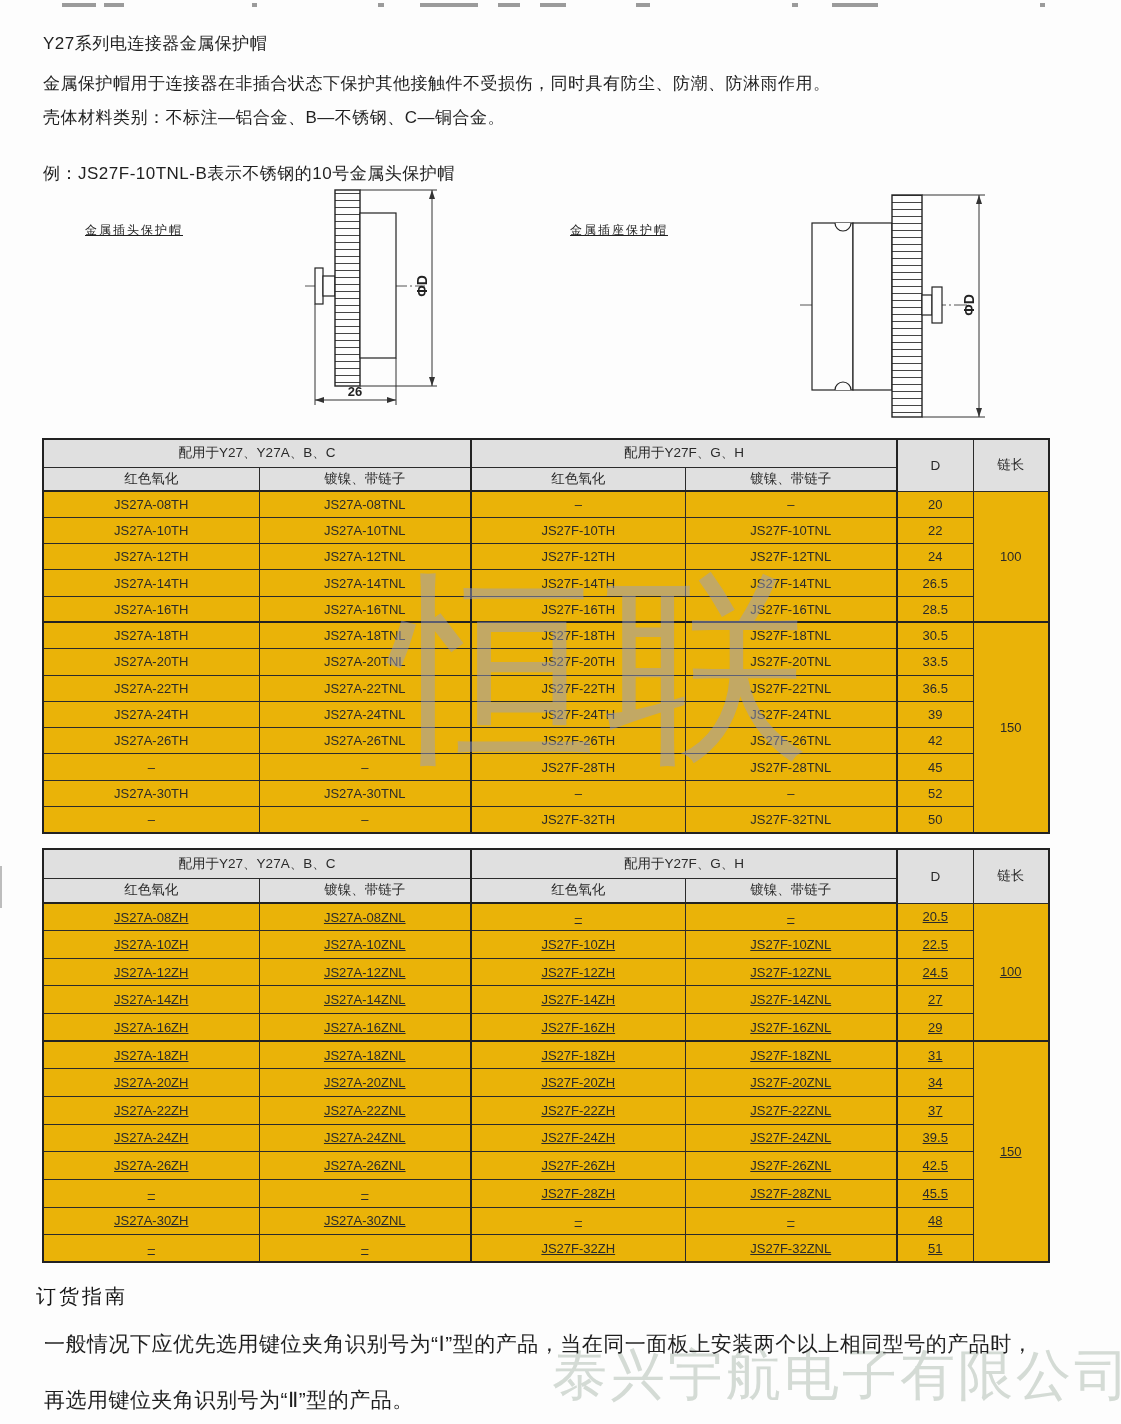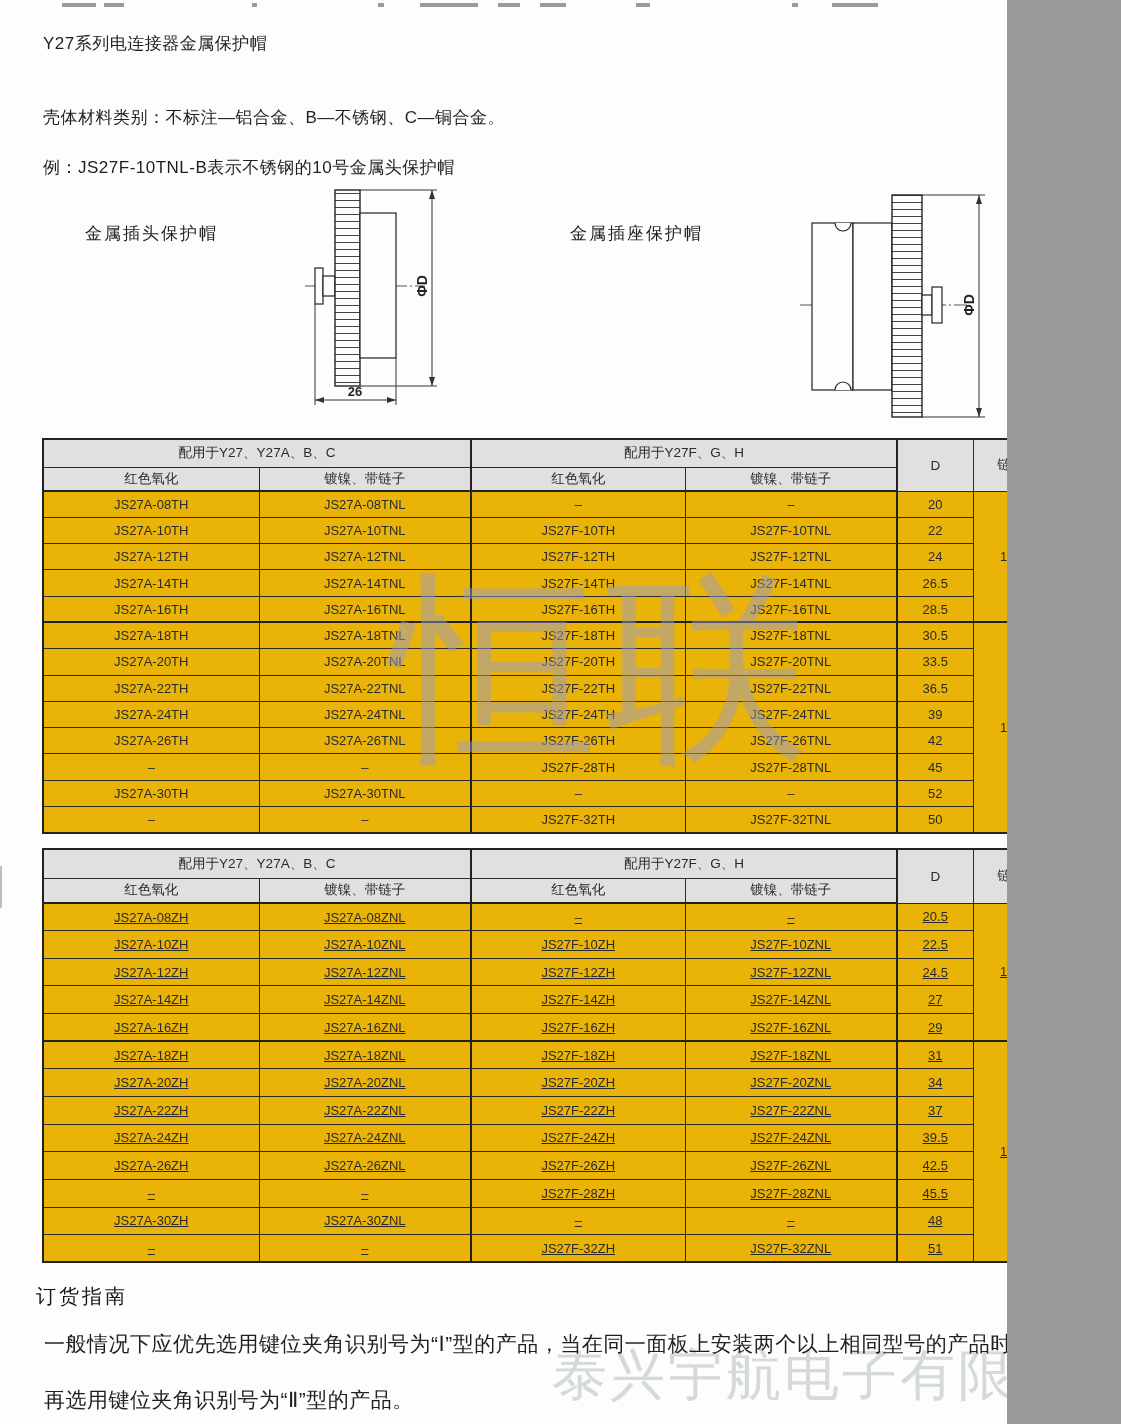--- a/index.html
+++ b/index.html
@@ -1,21 +1,21 @@
 <!DOCTYPE html>
 <html><head>
 <meta charset="utf-8">
 <style>
   html,body{margin:0;padding:0;background:#9a9a9a;}
-  .page{position:relative;width:1007px;height:1424px;background:#fdfdfd;overflow:hidden;
+  .page{position:relative;width:1121px;height:1424px;background:#fdfdfd;overflow:hidden;
         font-family:"Liberation Sans",sans-serif;color:#222;}
   .abs{position:absolute;}
   .txt{position:absolute;font-size:17px;color:#1f1f1f;letter-spacing:.5px;white-space:nowrap;}
   .title{font-size:17px;}
-  .dg-label{font-size:17px;letter-spacing:2px;}
+  .dg-label{font-size:12px;letter-spacing:2px;text-decoration:underline;}
 
   
   .frag{position:absolute;top:3px;height:4px;background:#9b9b9b;}
   .edge-mark{position:absolute;left:0;top:866px;width:2px;height:42px;background:#bdbdbd;}
 
   
   .dtable{position:absolute;left:42px;width:1006px;border-collapse:collapse;table-layout:fixed;
           font-size:13px;color:#2a2a2a;background:#eab308;}
   .dtable th,.dtable td{border:1px solid #2b2b2b;text-align:center;vertical-align:middle;
           padding:0;overflow:hidden;white-space:nowrap;font-weight:normal;}
@@ -54,22 +54,23 @@
     <div class="frag" style="left:540px;width:26px;"></div>
     <div class="frag" style="left:636px;width:14px;"></div>
     <div class="frag" style="left:792px;width:6px;"></div>
     <div class="frag" style="left:832px;width:46px;"></div>
     <div class="frag" style="left:1128px;width:0px;"></div>
     <div class="frag" style="left:1040px;width:5px;"></div>
   </div>
   <div class="edge-mark"></div>
 
   <div class="txt title" style="left:43px;top:32px;">Y27系列电连接器金属保护帽</div>
+  <div class="txt" style="left:43px;top:72px;">金属保护帽用于连接器在非插合状态下保护其他接触件不受损伤，同时具有防尘、防潮、防淋雨作用。</div>
   <div class="txt" style="left:43px;top:106px;">壳体材料类别：不标注—铝合金、B—不锈钢、C—铜合金。</div>
-  <div class="txt" style="left:43px;top:156px;">例：JS27F-10TNL-B表示不锈钢的10号金属头保护帽</div>
+  <div class="txt" style="left:43px;top:162px;">例：JS27F-10TNL-B表示不锈钢的10号金属头保护帽</div>
 
   <div class="txt dg-label" style="left:85px;top:222px;">金属插头保护帽</div>
   <div class="txt dg-label" style="left:570px;top:222px;">金属插座保护帽</div>
 
   <svg class="abs" style="left:303px;top:183px;" width="142" height="240" viewBox="0 0 142 240">
     <defs>
       <pattern id="knurl1" width="6" height="7" patternUnits="userSpaceOnUse">
         <rect width="6" height="7" fill="#fdfdfd"></rect>
         <path d="M0,3.5 H6" stroke="#444" stroke-width="1"></path>
       </pattern>

